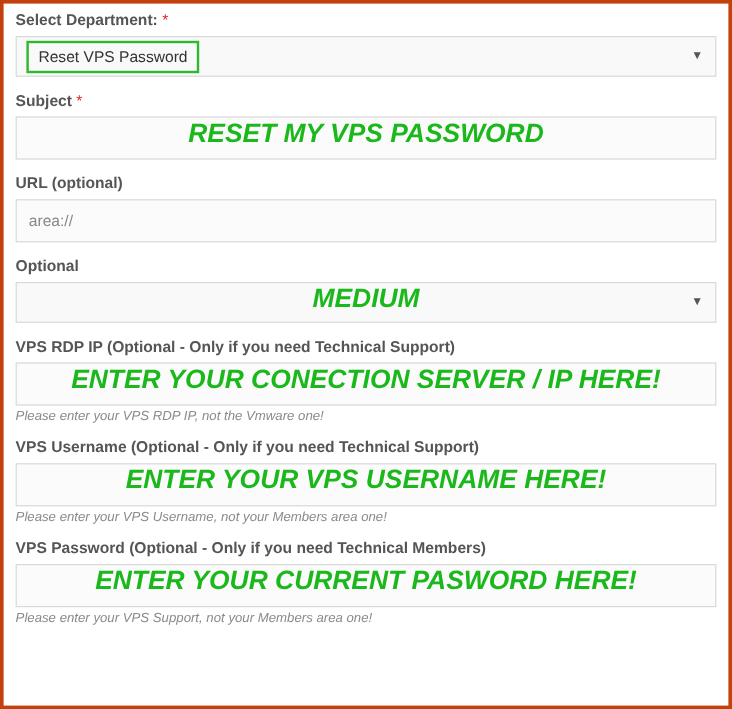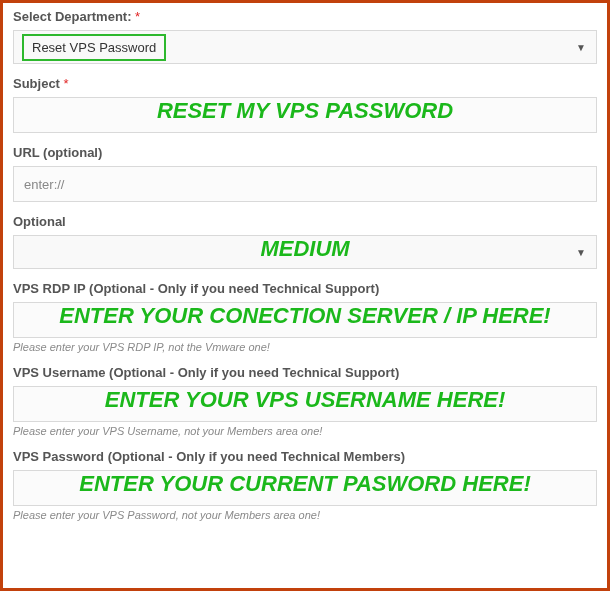--- a/index.html
+++ b/index.html
@@ -118,21 +118,21 @@
       <span class="req">*</span>
     </span>
     <div class="text-input">
       <span class="overlay-text">RESET MY VPS PASSWORD</span>
     </div>
   </div>
 
   <div class="field spaced">
     <span class="label">URL (optional)</span>
     <div class="text-input">
-      <span class="ph">enter://</span>
+      <span class="ph">area://</span>
     </div>
   </div>
 
   <div class="field spaced">
     <span class="label">Optional</span>
     <div class="priority-select">
       <span class="overlay-text">MEDIUM</span>
       <span class="chev">▼</span>
     </div>
   </div>
@@ -151,16 +151,16 @@
       <span class="overlay-text">ENTER YOUR VPS USERNAME HERE!</span>
     </div>
     <div class="hint">Please enter your VPS Username, not your Members area one!</div>
   </div>
 
   <div class="field spaced">
     <span class="label">VPS Password (Optional - Only if you need Technical Members)</span>
     <div class="text-input">
       <span class="overlay-text">ENTER YOUR CURRENT PASWORD HERE!</span>
     </div>
-    <div class="hint">Please enter your VPS Password, not your Members area one!</div>
+    <div class="hint">Please enter your VPS Support, not your Members area one!</div>
   </div>
 
 </div>
 
 </body></html>

